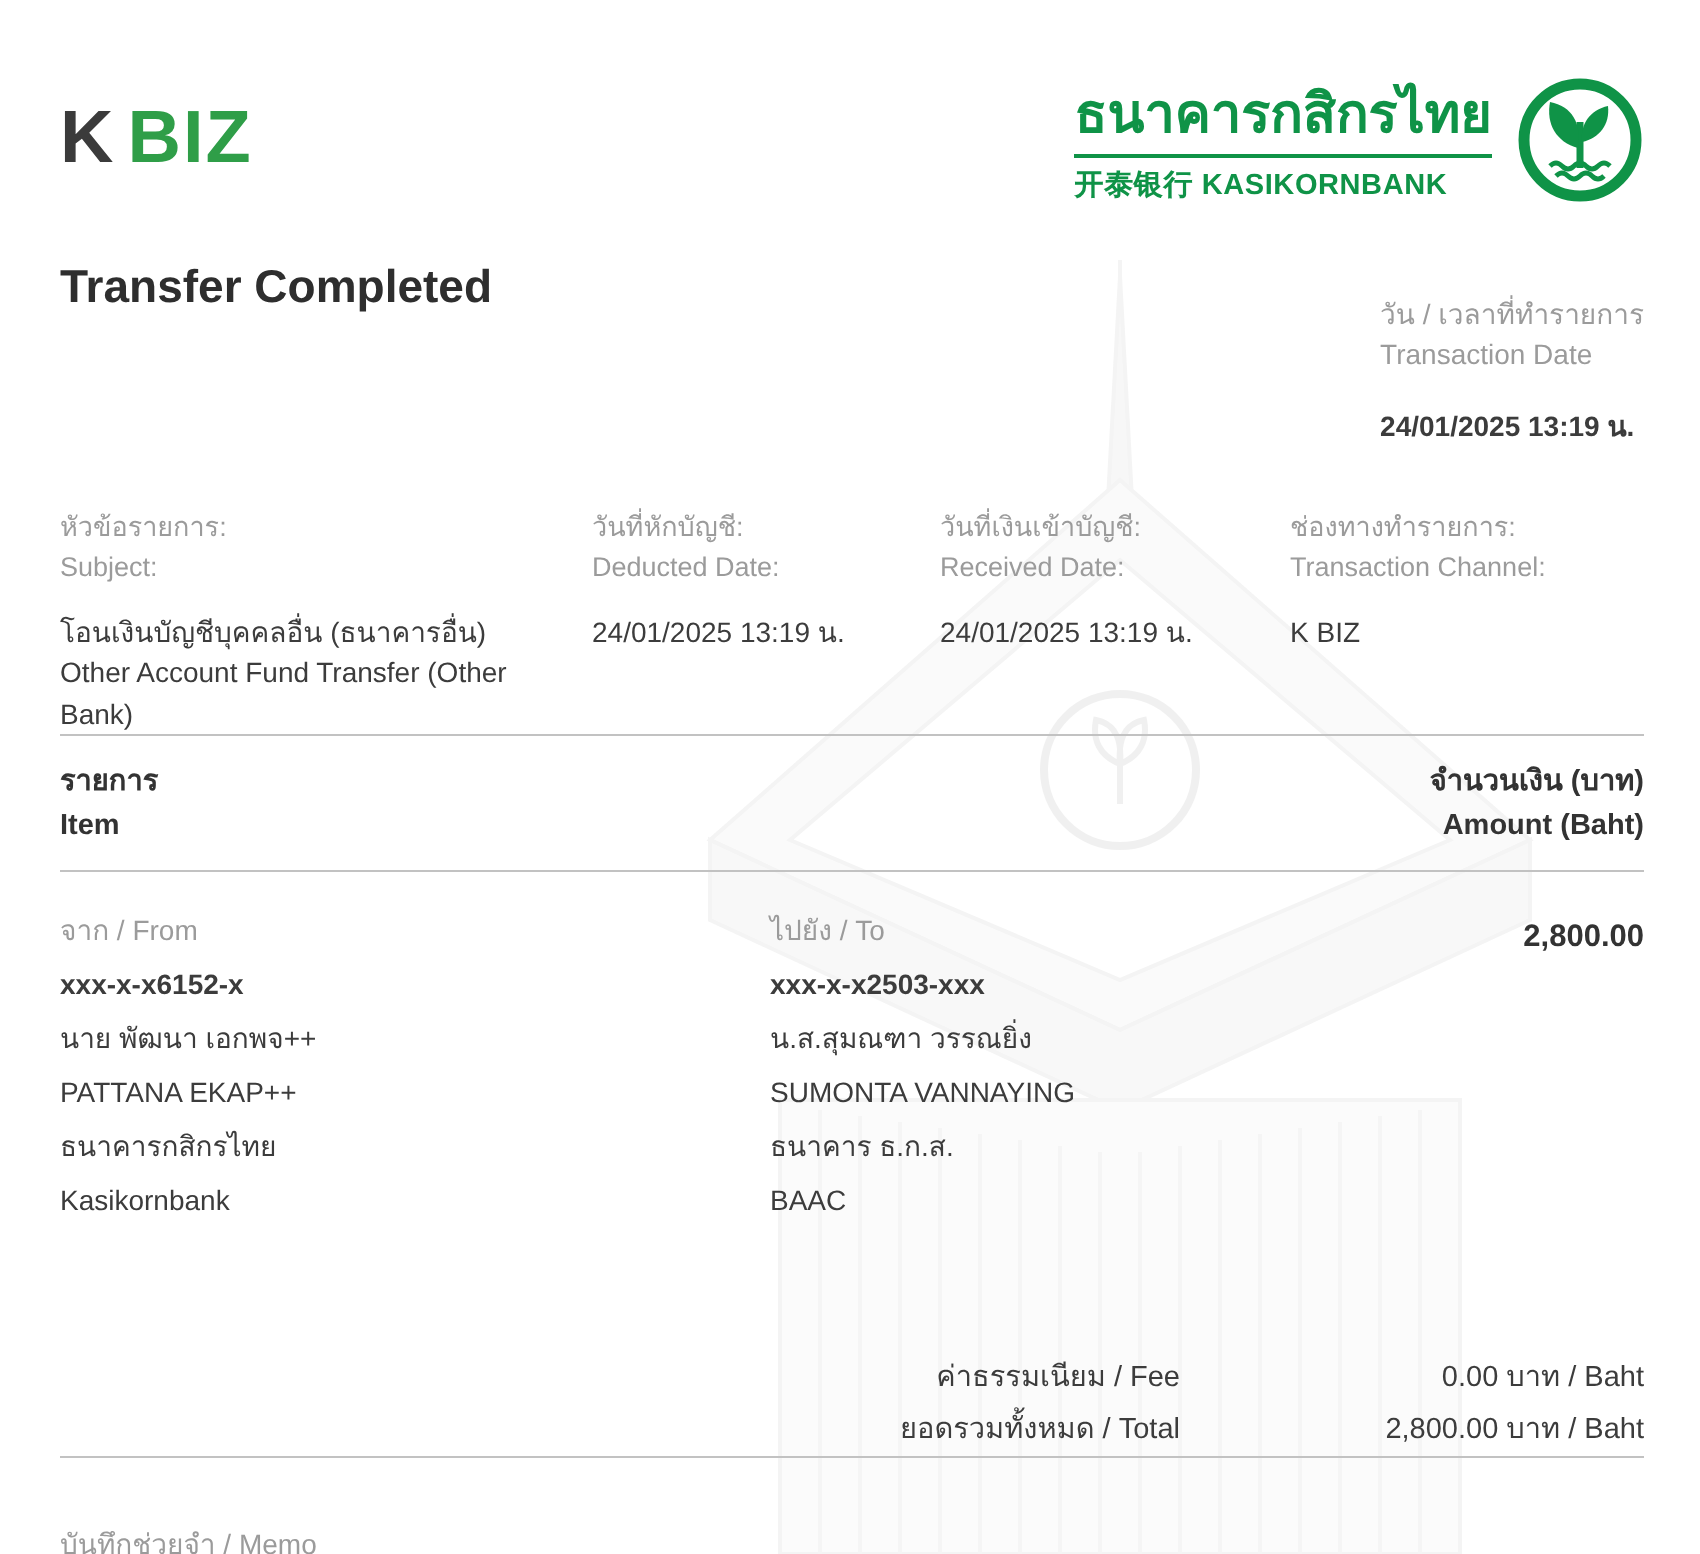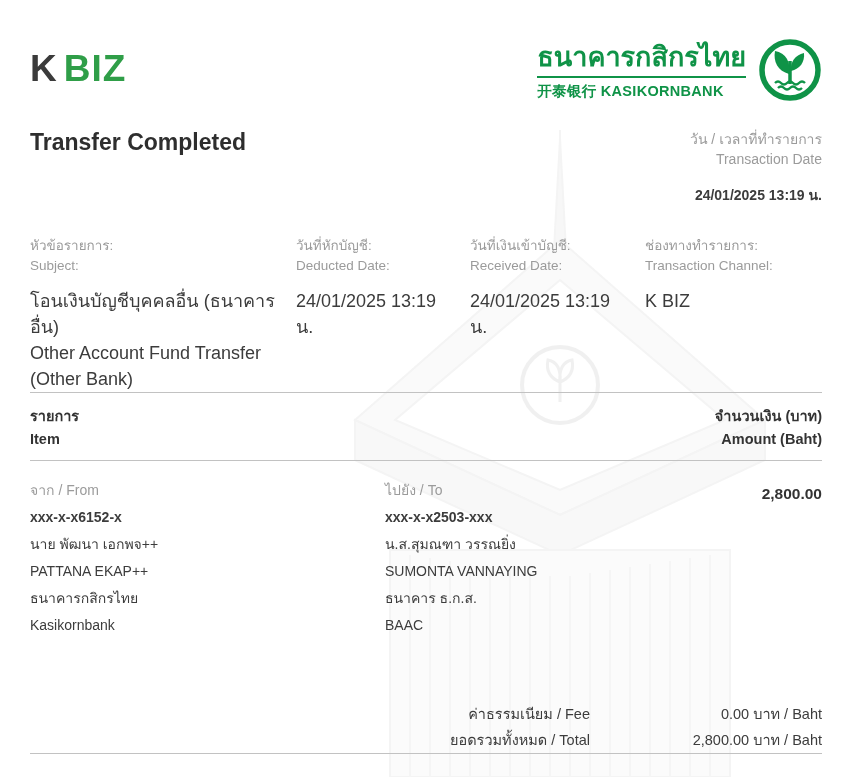--- a/index.html
+++ b/index.html
@@ -24,29 +24,29 @@
   .bank-logo-text { text-align:left; }
   .bank-name-thai { color:#0f9347; font-weight:700; font-size:27px; line-height:1.1; padding-bottom:4px; border-bottom:2px solid #0f9347; }
   .bank-name-en { color:#0f9347; font-weight:700; font-size:14.5px; margin-top:4px; letter-spacing:.3px; }
 
   
   .title-row { display:flex; justify-content:space-between; margin-top:20px; }
   .title-thai { font-size:26px; font-weight:700; color:#2e2e2e; }
   .title-en   { font-size:23px; font-weight:700; color:#2e2e2e; margin-top:3px; }
   .txid-line  { font-size:15px; color:#3c3c3c; margin-top:4px; }
   .txid-line b{ font-weight:700; }
-  .date-block { text-align:right; margin-top:3px; }
+  .date-block { margin-top:20px; }
   .date-label { color:#9b9b9b; font-size:14px; line-height:1.45; }
   .date-value { color:#3c3c3c; font-weight:600; font-size:14px; margin-top:14px; }
 
   
   .details-row { display:flex; margin-top:30px; }
   .dcol1 { flex:0 0 266px; } .dcol2 { flex:0 0 174px; } .dcol3 { flex:0 0 175px; } .dcol4 { flex:1; }
   .dlabel { color:#9b9b9b; font-size:13.5px; line-height:1.5; }
-  .dvalue { color:#3c3c3c; font-size:18px; line-height:1.45; margin-top:12px; padding-right:14px; }
+  .dvalue { color:#3c3c3c; font-size:14px; line-height:1.45; margin-top:12px; padding-right:14px; }
 
   hr.rule { border:none; border-top:1px solid #c2c2c2; margin:0; }
   .rule1 { margin-top:26px; }
 
   
   .item-row { display:flex; justify-content:space-between; padding:12px 0 10px 0; }
   .item-left  { font-weight:700; font-size:14.5px; line-height:1.55; color:#333; }
   .item-right { font-weight:700; font-size:14.5px; line-height:1.55; color:#333; text-align:right; }
 
   

